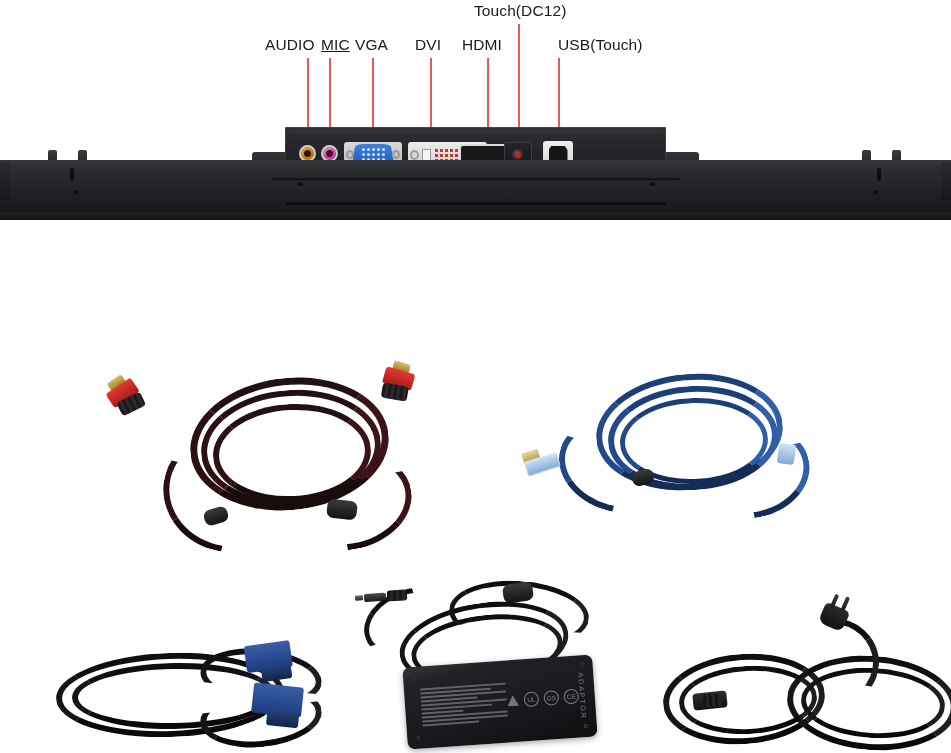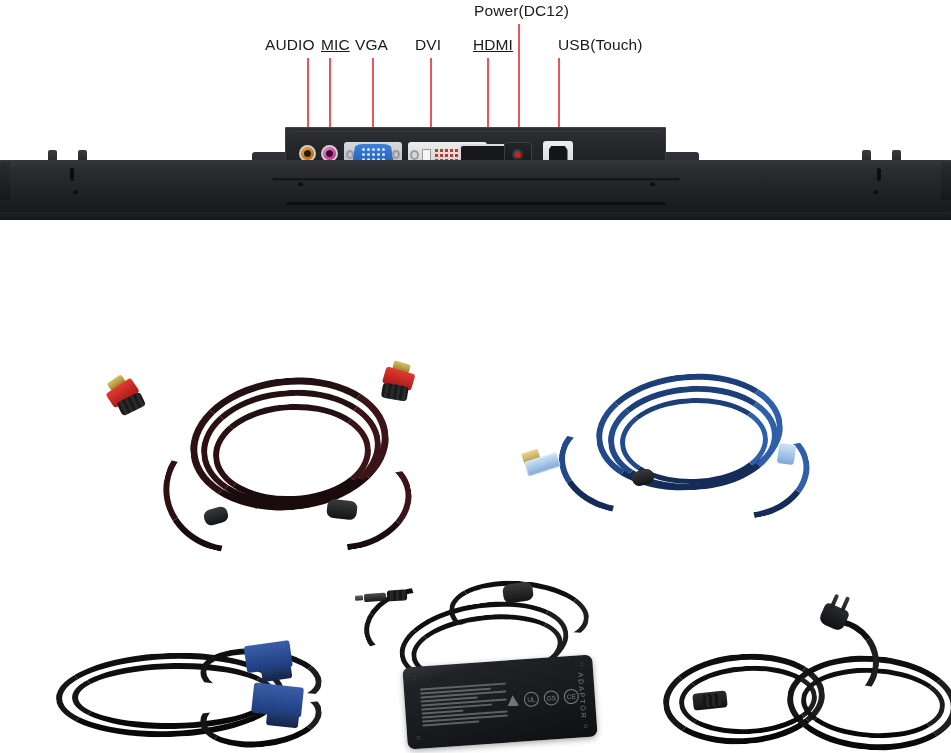--- a/index.html
+++ b/index.html
@@ -294,22 +294,22 @@
 </style>
 </head>
 <body>
 
 <div id="stage">
 
   <div class="label" style="left:265px;top:37px;">AUDIO</div>
   <div class="label" style="left:321px;top:37px;text-decoration:underline;">MIC</div>
   <div class="label" style="left:355px;top:37px;">VGA</div>
   <div class="label" style="left:415px;top:37px;">DVI</div>
-  <div class="label" style="left:473px;top:37px;text-decoration:underline;">HDMI</div>
-  <div class="label" style="left:474px;top:3px;">Power(DC12)</div>
+  <div class="label" style="left:462px;top:37px;">HDMI</div>
+  <div class="label" style="left:474px;top:3px;">Touch(DC12)</div>
   <div class="label" style="left:558px;top:37px;">USB(Touch)</div>
 
   <div class="leader" style="left:307px;top:58px;height:78px;"></div>
   <div class="leader" style="left:329px;top:58px;height:78px;"></div>
   <div class="leader" style="left:372px;top:58px;height:78px;"></div>
   <div class="leader" style="left:430px;top:58px;height:78px;"></div>
   <div class="leader" style="left:487px;top:58px;height:78px;"></div>
   <div class="leader" style="left:518px;top:24px;height:112px;"></div>
   <div class="leader" style="left:558px;top:58px;height:78px;"></div>
 

